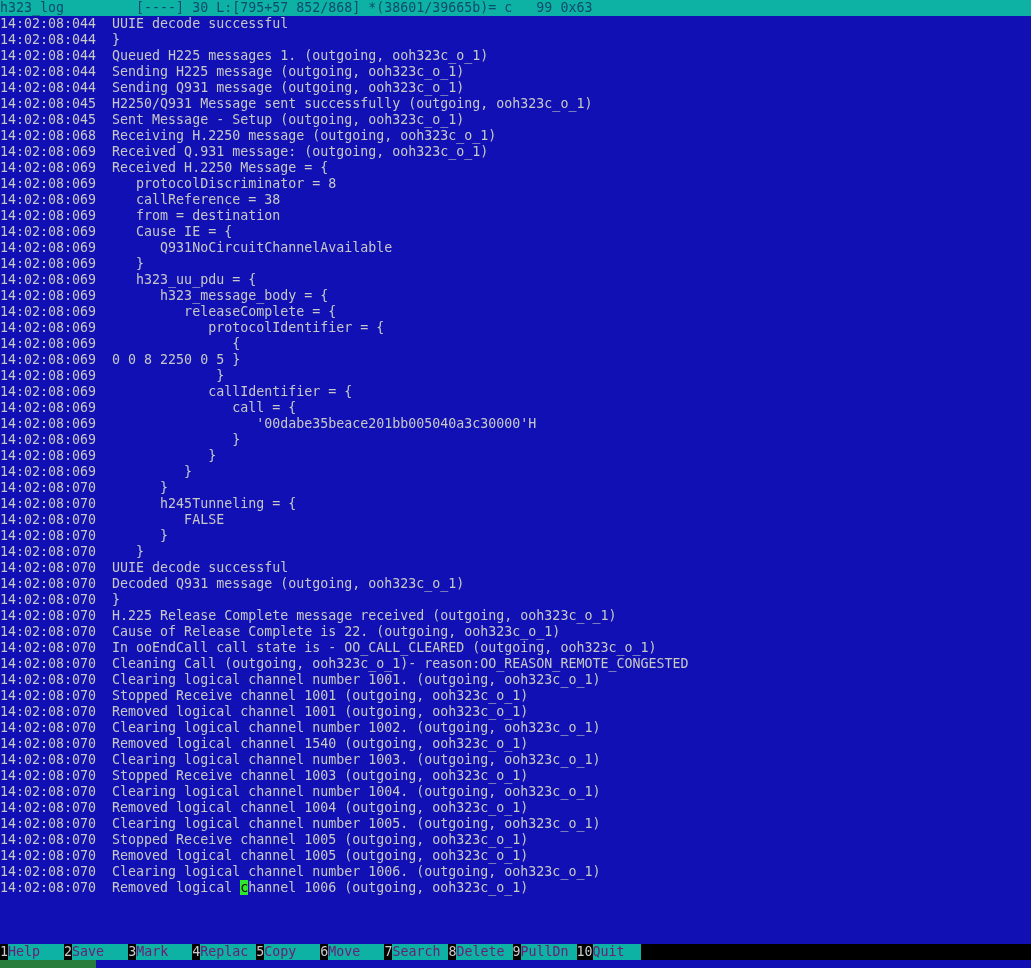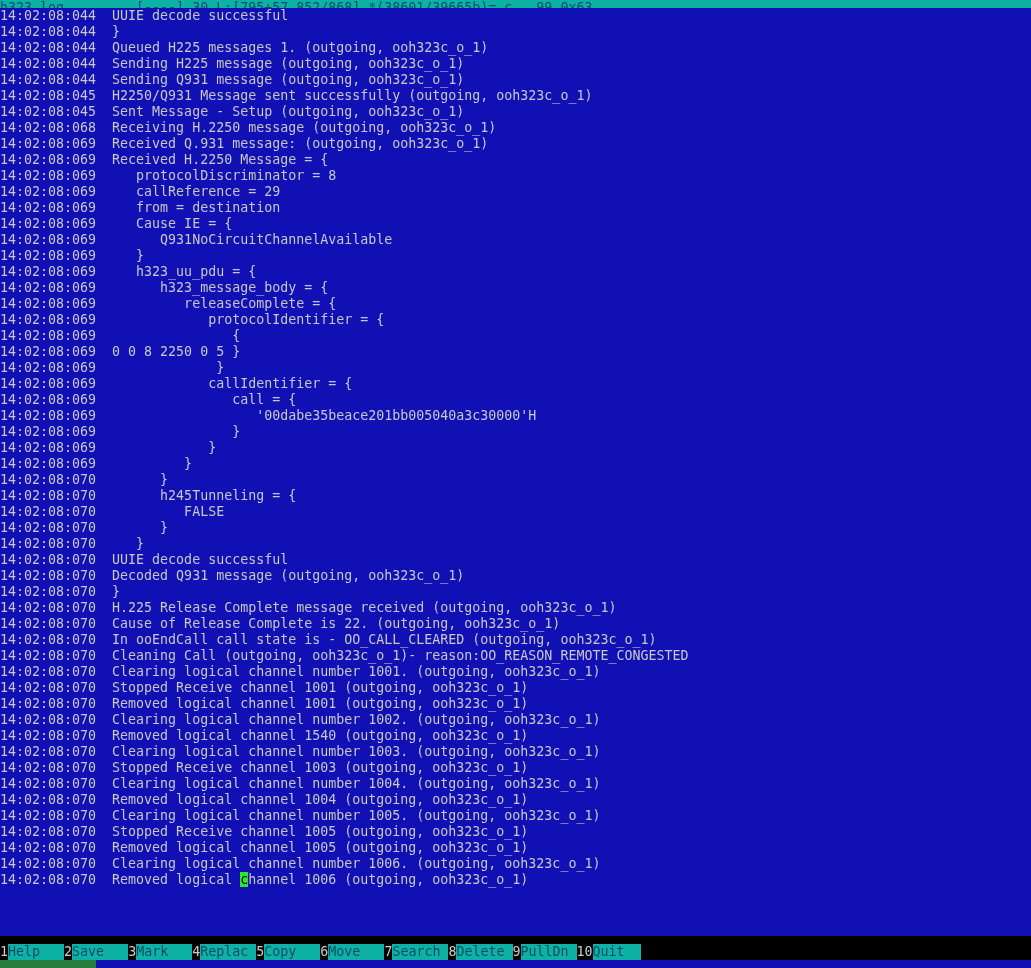--- a/index.html
+++ b/index.html
@@ -6,32 +6,32 @@
   body{
     width:1031px;height:968px;position:relative;overflow:hidden;
     font-family:"DejaVu Sans Mono","Liberation Mono",monospace;
     font-size:13.3px;line-height:16px;
   }
   .titlebar{
     position:absolute;top:0;left:0;width:1031px;height:16px;
     background:var(--cyan);color:#0c4a6e;white-space:pre;
   }
   .content{
-    position:absolute;top:8px;left:0;width:1031px;height:928px;
+    position:absolute;top:16px;left:0;width:1031px;height:928px;
     background:var(--blue);color:var(--fg);
   }
   .row{height:16px;white-space:pre;}
   .cursor{background:var(--cursorbg);color:var(--cursorfg);}
   .keybar{
     position:absolute;top:944px;left:0;width:1031px;height:16px;
     background:#000;display:flex;white-space:pre;
   }
   .fkey{display:flex;}
   .fkey .num{background:#000;color:var(--keynum);white-space:pre;}
-  .fkey .lbl{background:var(--cyan);color:#0c4a6e;white-space:pre;}
+  .fkey .lbl{background:var(--cyan);color:#701a75;white-space:pre;}
   .strip{
     position:absolute;top:960px;left:0;width:1031px;height:8px;
     background:var(--blue);
   }
   .strip .green{
     position:absolute;top:0;left:0;width:96px;height:8px;
     background:var(--green);
   }
 </style>
 </head>
@@ -44,21 +44,21 @@
     <div class="row">14:02:08:044  }</div>
     <div class="row">14:02:08:044  Queued H225 messages 1. (outgoing, ooh323c_o_1)</div>
     <div class="row">14:02:08:044  Sending H225 message (outgoing, ooh323c_o_1)</div>
     <div class="row">14:02:08:044  Sending Q931 message (outgoing, ooh323c_o_1)</div>
     <div class="row">14:02:08:045  H2250/Q931 Message sent successfully (outgoing, ooh323c_o_1)</div>
     <div class="row">14:02:08:045  Sent Message - Setup (outgoing, ooh323c_o_1)</div>
     <div class="row">14:02:08:068  Receiving H.2250 message (outgoing, ooh323c_o_1)</div>
     <div class="row">14:02:08:069  Received Q.931 message: (outgoing, ooh323c_o_1)</div>
     <div class="row">14:02:08:069  Received H.2250 Message = {</div>
     <div class="row">14:02:08:069     protocolDiscriminator = 8</div>
-    <div class="row">14:02:08:069     callReference = 29</div>
+    <div class="row">14:02:08:069     callReference = 38</div>
     <div class="row">14:02:08:069     from = destination</div>
     <div class="row">14:02:08:069     Cause IE = {</div>
     <div class="row">14:02:08:069        Q931NoCircuitChannelAvailable</div>
     <div class="row">14:02:08:069     }</div>
     <div class="row">14:02:08:069     h323_uu_pdu = {</div>
     <div class="row">14:02:08:069        h323_message_body = {</div>
     <div class="row">14:02:08:069           releaseComplete = {</div>
     <div class="row">14:02:08:069              protocolIdentifier = {</div>
     <div class="row">14:02:08:069                 {</div>
     <div class="row">14:02:08:069  0 0 8 2250 0 5 }</div>

